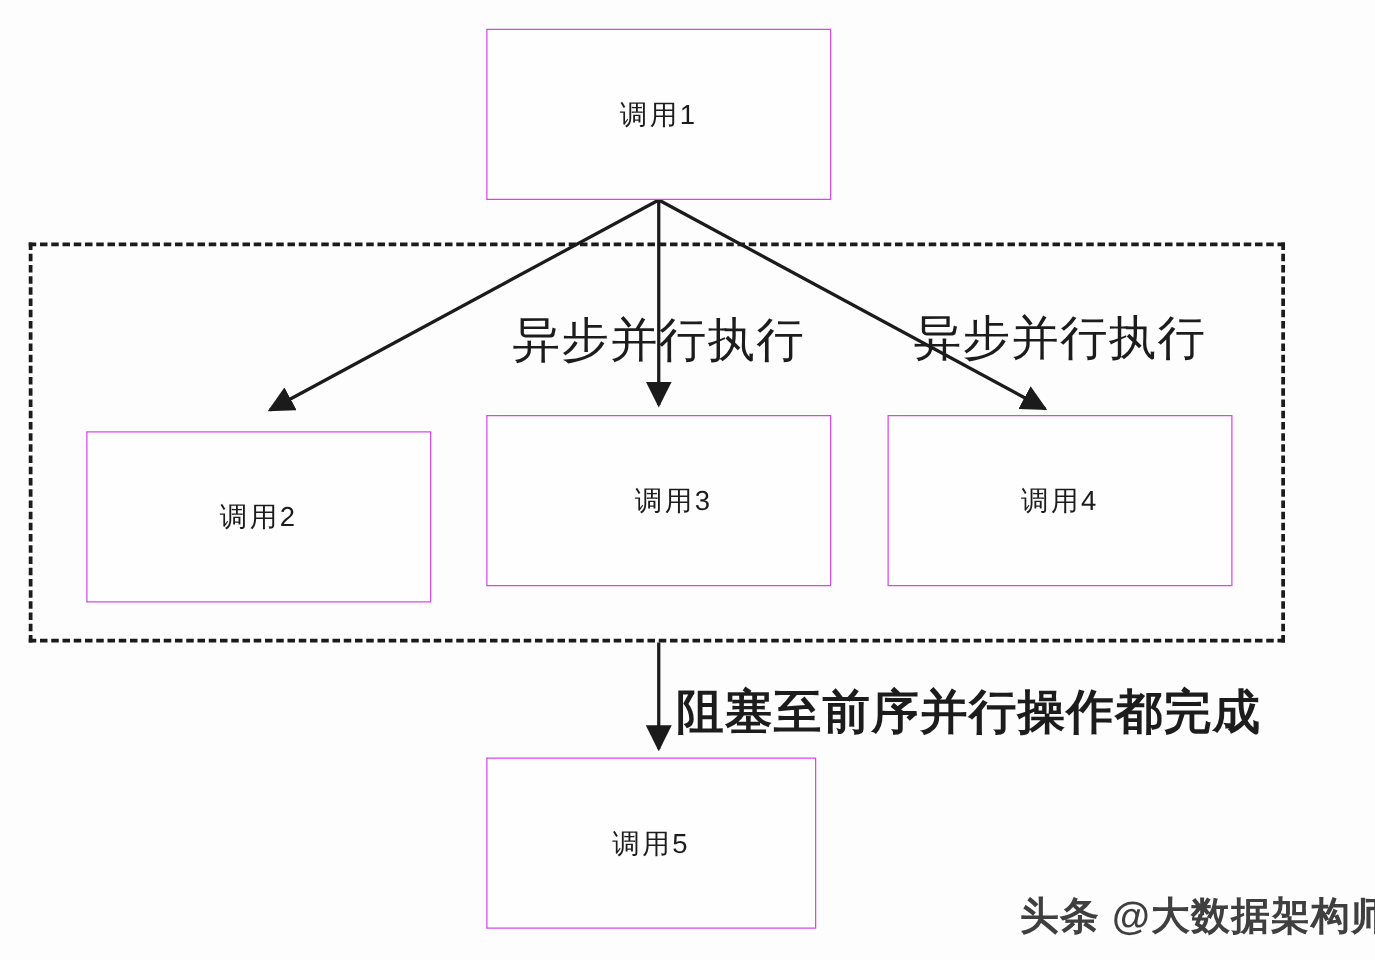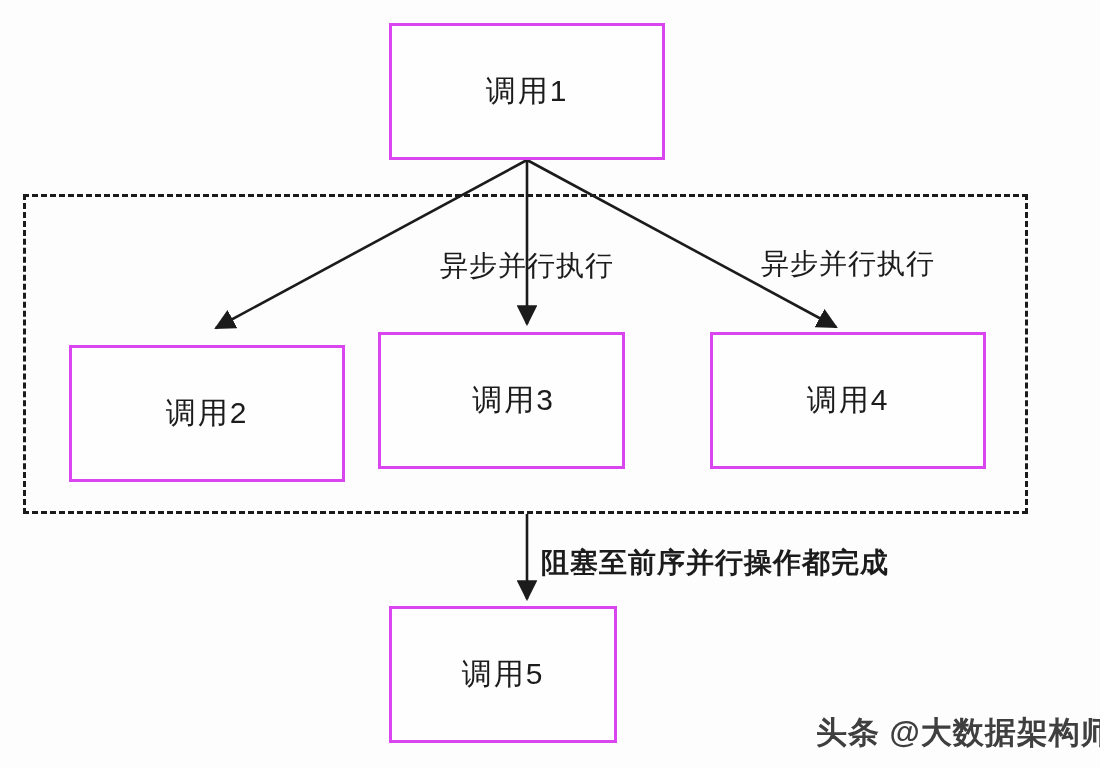--- a/index.html
+++ b/index.html
@@ -18,49 +18,49 @@
   .arrows {
     position: absolute;
     left: 0;
     top: 0;
     width: 1100px;
     height: 768px;
     pointer-events: none;
   }
   .node {
     position: absolute;
-    border: 3px solid #d946ef;
+    border: 1px solid #d946ef;
     background: #fefefe;
     display: flex;
     align-items: center;
     justify-content: center;
-    font-size: 30px;
+    font-size: 22px;
     color: #1c1c1c;
     letter-spacing: 2px;
     box-sizing: border-box;
     z-index: 2;
   }
   .node-call1 { left: 389px; top: 23px;  width: 276px; height: 137px; }
   .node-call2 { left: 69px;  top: 332px; width: 276px; height: 137px; margin-top: 13px; }
-  .node-call3 { left: 378px; top: 332px; width: 247px; height: 137px; padding-left: 24px; }
+  .node-call3 { left: 389px; top: 332px; width: 276px; height: 137px; padding-left: 24px; }
   .node-call4 { left: 710px; top: 332px; width: 276px; height: 137px; }
-  .node-call5 { left: 389px; top: 606px; width: 228px; height: 137px; }
+  .node-call5 { left: 389px; top: 606px; width: 264px; height: 137px; }
   .dashed-group {
     position: absolute;
     left: 23px;
     top: 194px;
     width: 1005px;
     height: 320px;
     border: 3px dashed #1b1b1b;
     box-sizing: border-box;
     z-index: 1;
   }
   .edge-label {
     position: absolute;
-    font-size: 28px;
+    font-size: 38px;
     color: #1c1c1c;
     white-space: nowrap;
     letter-spacing: 1px;
     z-index: 3;
   }
   .edge-label-async-middle { left: 527px; top: 247px; transform: translateX(-50%); }
   .edge-label-async-right  { left: 848px; top: 245px; transform: translateX(-50%); }
   .edge-label-blocking     { left: 541px; top: 544px; font-weight: bold; }
   .watermark {
     position: absolute;

